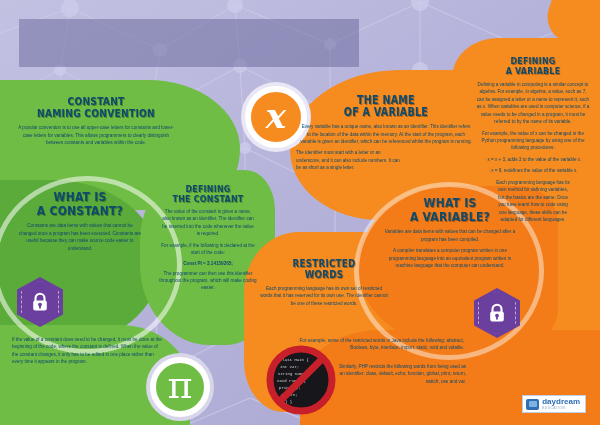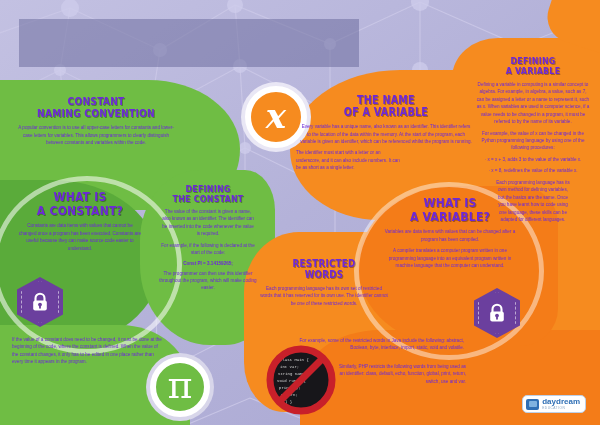--- a/index.html
+++ b/index.html
@@ -148,21 +148,21 @@
   .hex2 { left: 474px; top: 288px; }
   .lock-icon { position: relative; z-index: 2; }
 
   
   .nosign {
     position: absolute; left: 266px; top: 345px;
     width: 70px; height: 70px;
   }
 
   
-  .tblock { position: absolute; color: #6d28d9; }
+  .tblock { position: absolute; color: #0c4a6e; }
   .htitle {
     font-family: "DejaVu Sans Condensed","Liberation Sans", sans-serif;
     font-weight: 700; text-transform: uppercase;
     line-height: 1.05; letter-spacing: .3px;
     text-shadow: 1px 1px 0 rgba(0,0,0,.3);
     transform: scaleX(.92); transform-origin: center;
   }
   .body {
     font-size: 4.6px; line-height: 1.62;
     font-family: "Liberation Sans", sans-serif;
@@ -172,21 +172,21 @@
   .right { text-align: right; }
   .left { text-align: left; }
   .mono-code {
     font-family: "Liberation Sans", sans-serif;
     font-weight: 700; font-size: 4.6px;
   }
 
   
   .logo-box {
     position: absolute; right: 14px; bottom: 12px;
-    background: #fff; border: 1px solid #bcd0e8; border-radius: 5px;
+    background: #fff; border: 1px solid #bcd0e8; border-radius: 0;
     padding: 2px 5px 2px 3px;
     display: flex; align-items: center; gap: 3px;
   }
   .logo-mark {
     width: 13px; height: 11px; border-radius: 2px;
     background: #2f6fb5; position: relative; flex: none;
   }
   .logo-mark::after {
     content:""; position:absolute; left:3px; top:2px;
     width:8px; height:6px; background:#7fb2e0; border-radius:1px;

